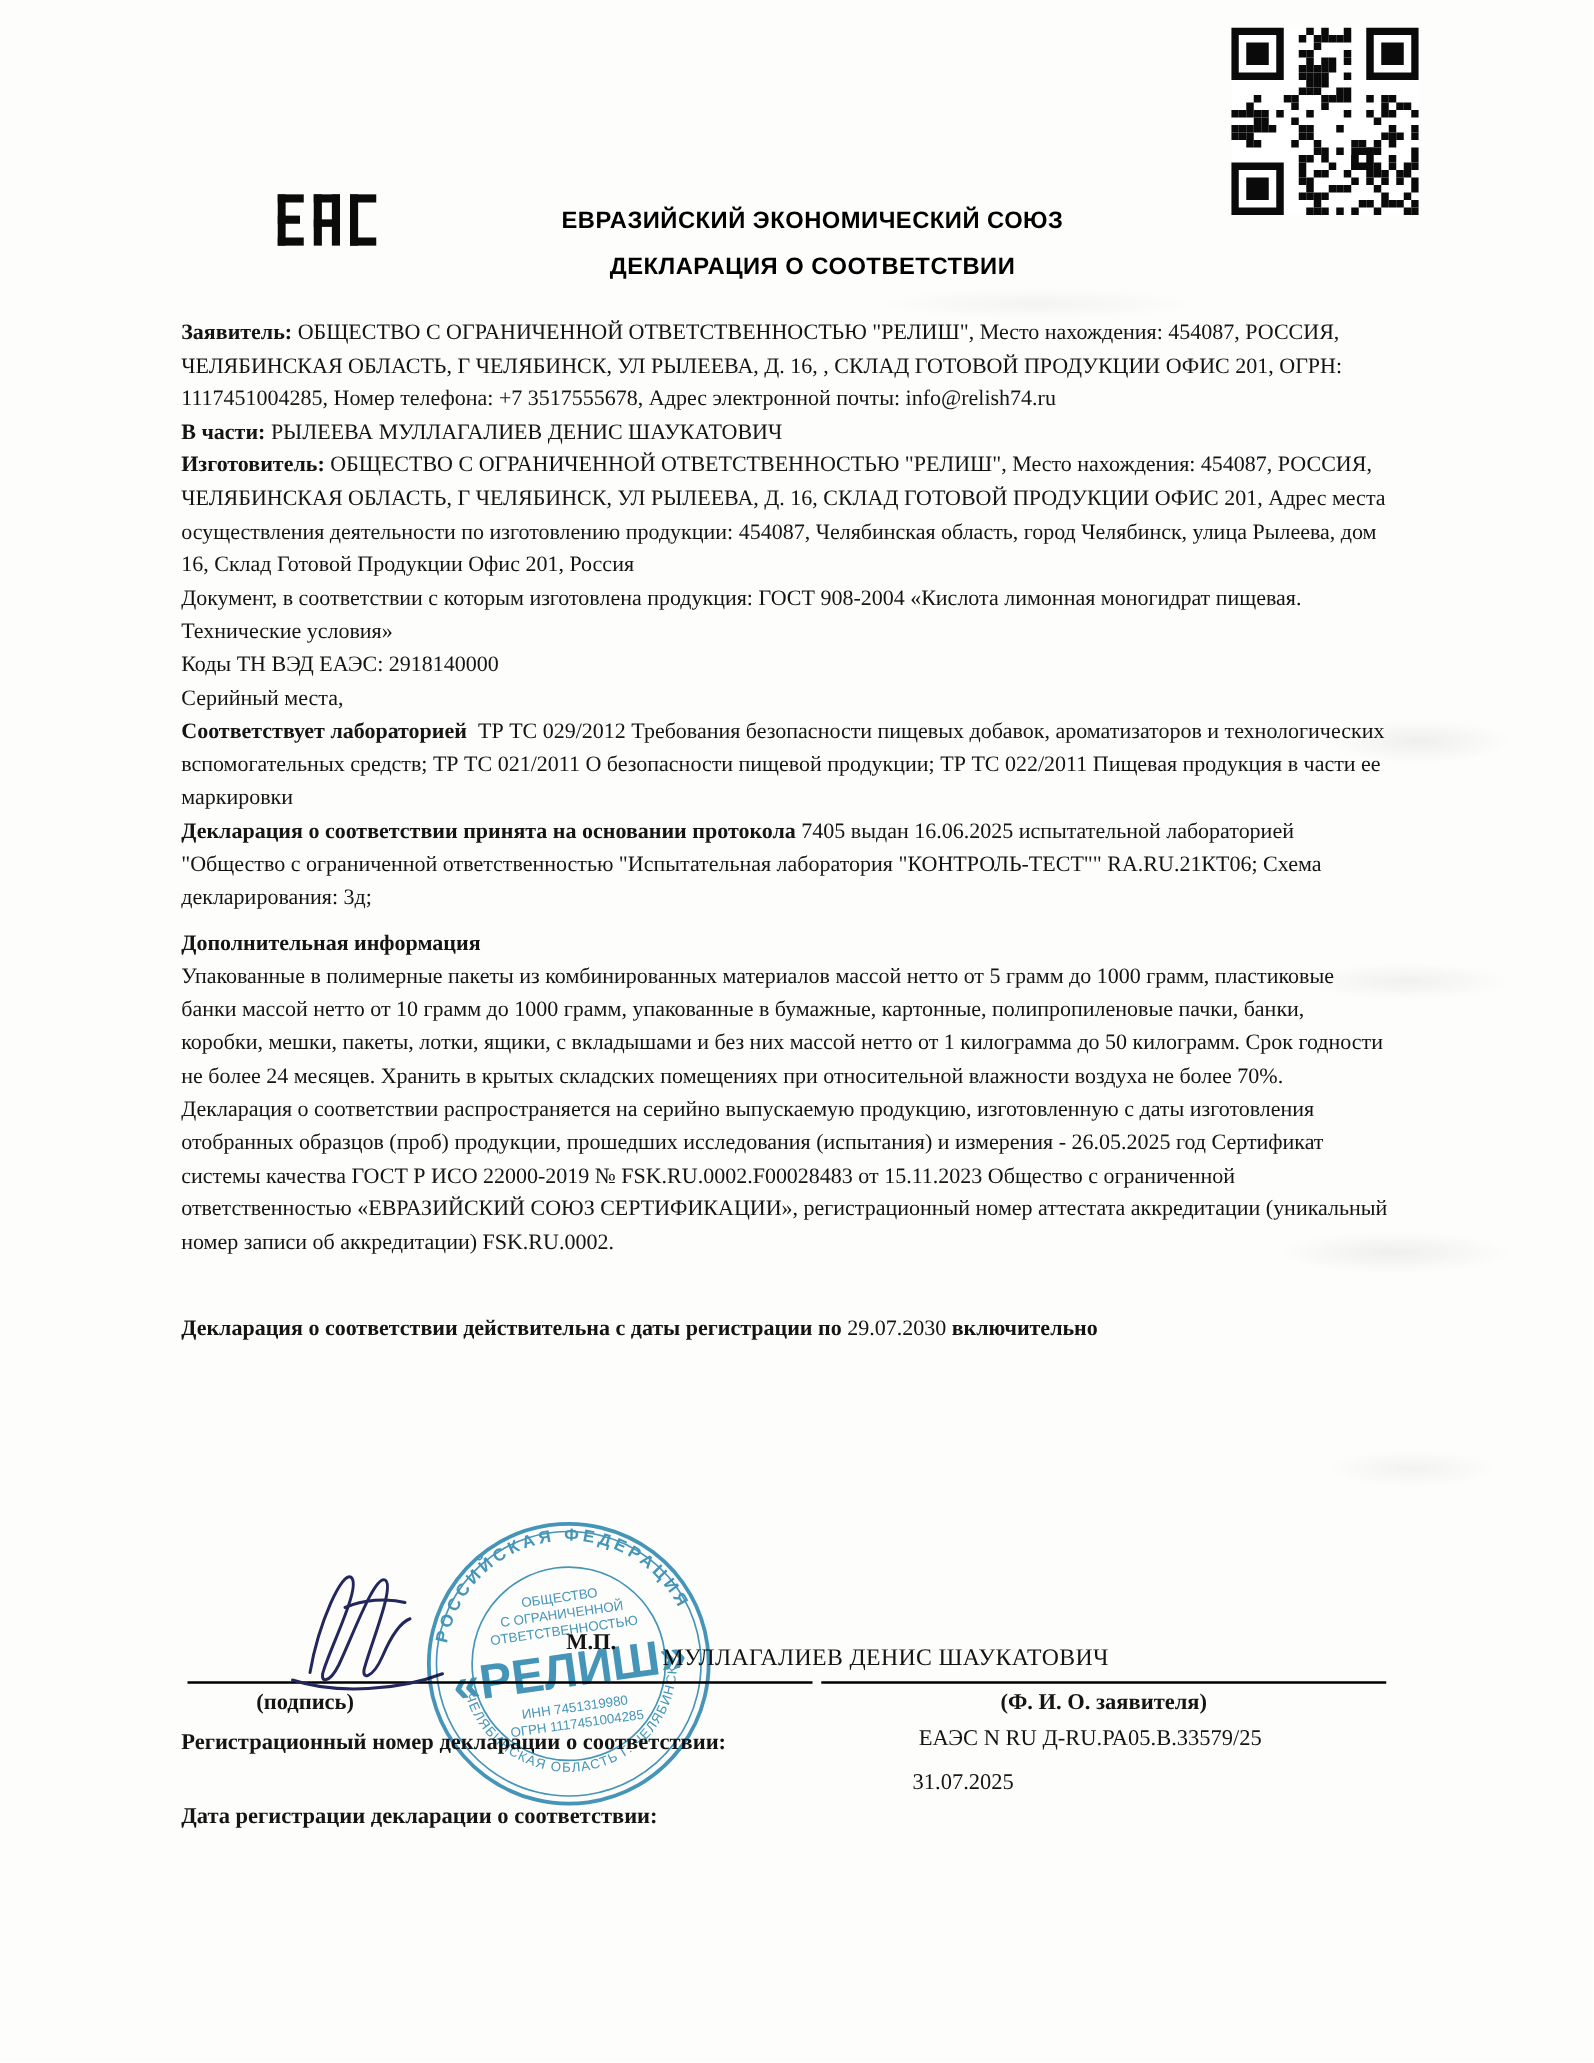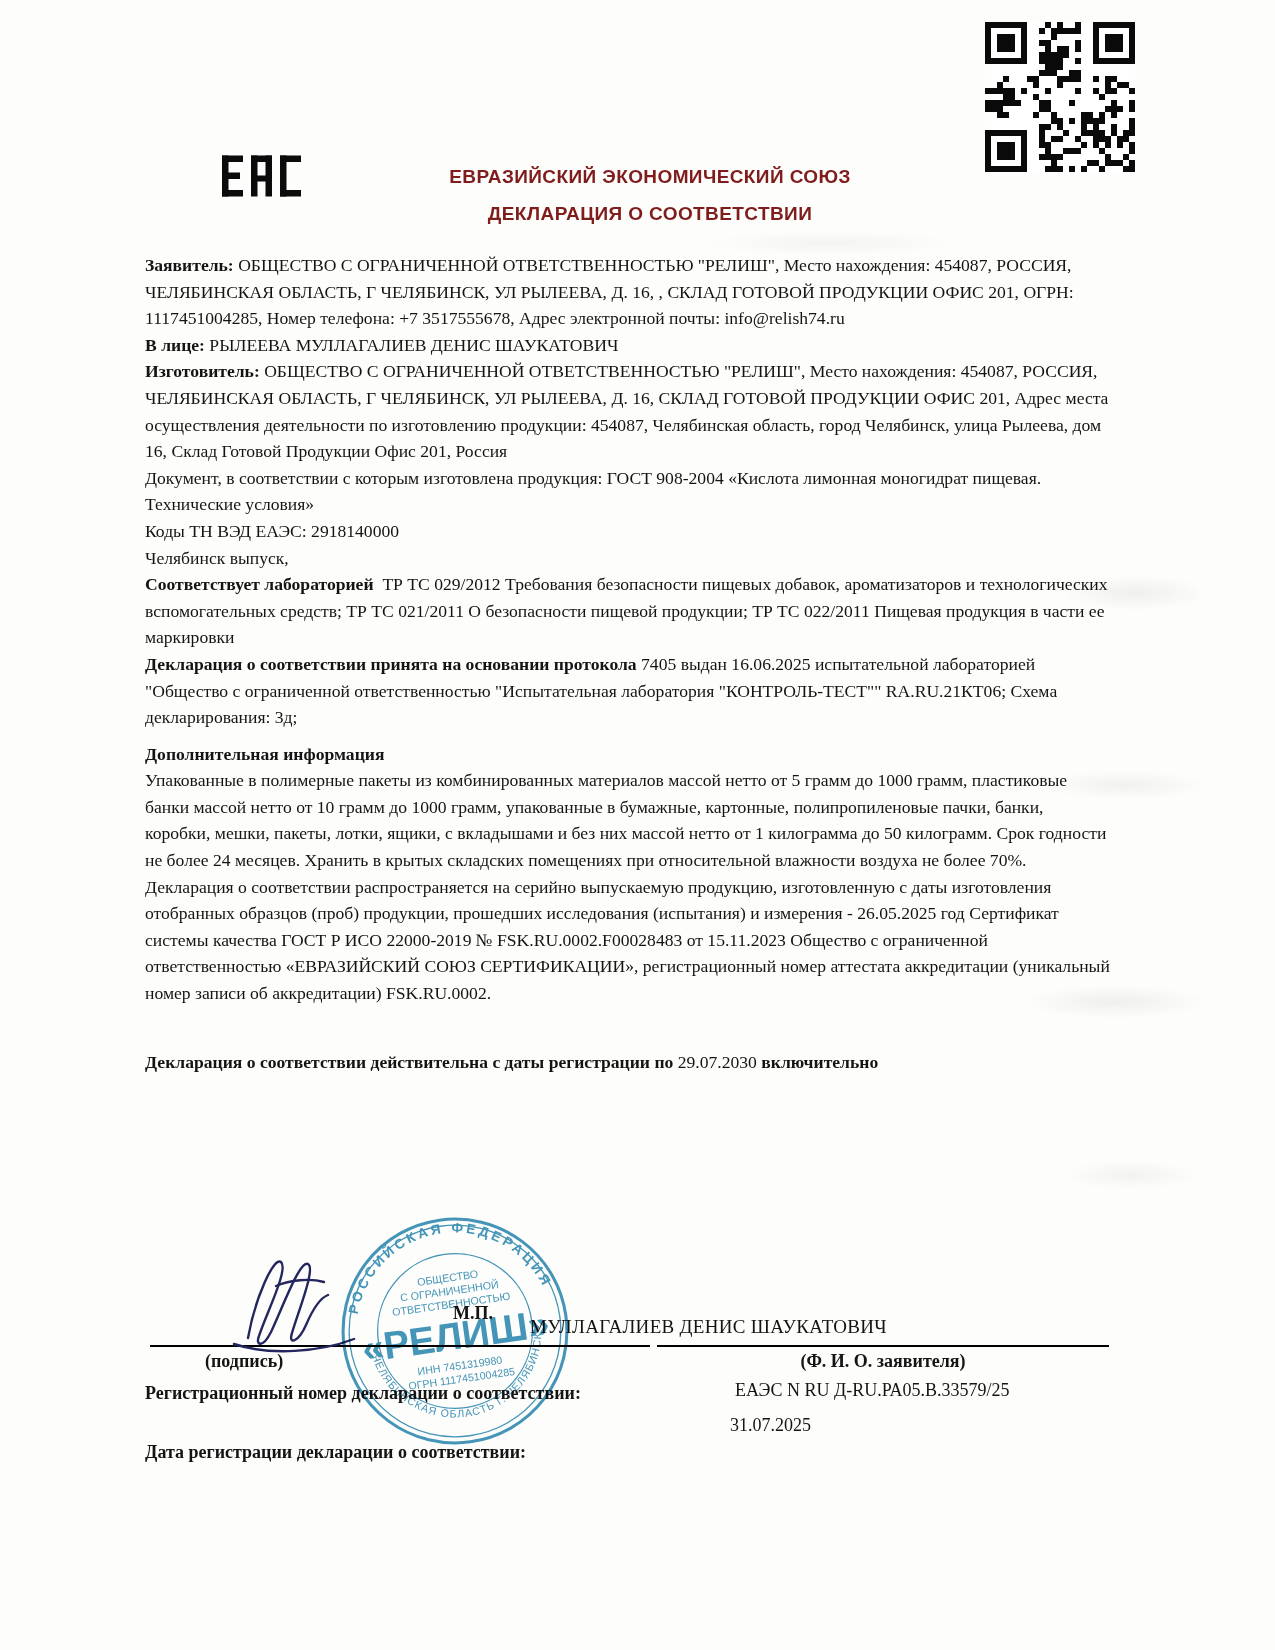--- a/index.html
+++ b/index.html
@@ -17,21 +17,21 @@
   .n1 { left:1060px; top:575px;  width:150px; height:36px; background:radial-gradient(ellipse at center, rgba(0,0,0,.10), transparent 70%); }
   .n2 { left:1040px; top:770px;  width:170px; height:30px; background:radial-gradient(ellipse at center, rgba(0,0,0,.09), transparent 70%); }
   .n3 { left:1020px; top:985px;  width:190px; height:34px; background:radial-gradient(ellipse at center, rgba(0,0,0,.10), transparent 70%); }
   .n4 { left:700px;  top:230px;  width:260px; height:26px; background:radial-gradient(ellipse at center, rgba(0,0,0,.07), transparent 70%); }
   .n5 { left:1060px; top:1160px; width:140px; height:30px; background:radial-gradient(ellipse at center, rgba(0,0,0,.08), transparent 70%); }
 
   .qr { position:absolute; left:985px; top:22px; width:150px; height:150px; }
   .eac { position:absolute; left:222px; top:140px; width:80px; height:72px; }
 
   .titles { position:absolute; left:145px; top:166px; width:1010px; text-align:center;
-            font-family:"Liberation Sans", sans-serif; font-weight:bold; color:#7f1d1d; }
+            font-family:"Liberation Sans", sans-serif; font-weight:bold; color:#000000; }
   .titles .t1 { font-size:19px; letter-spacing:.4px; }
   .titles .t2 { font-size:19px; letter-spacing:.4px; margin-top:15px; }
 
   .content { position:absolute; left:145px; top:252px; width:968px;
              font-size:17.6px; line-height:26.6px; }
   .content p { margin:0; }
   .content b { font-weight:bold; }
   .mt-sm { margin-top:10px !important; }
   .validity { margin-top:42px !important; font-weight:bold; }
   .validity .plain { font-weight:normal; }
@@ -257,25 +257,25 @@
     </g>
   </svg>
 
   <div class="titles">
     <div class="t1">ЕВРАЗИЙСКИЙ ЭКОНОМИЧЕСКИЙ СОЮЗ</div>
     <div class="t2">ДЕКЛАРАЦИЯ О СООТВЕТСТВИИ</div>
   </div>
 
   <div class="content">
     <p><b>Заявитель:</b><span> ОБЩЕСТВО С ОГРАНИЧЕННОЙ ОТВЕТСТВЕННОСТЬЮ "РЕЛИШ", Место нахождения: 454087, РОССИЯ, ЧЕЛЯБИНСКАЯ ОБЛАСТЬ, Г ЧЕЛЯБИНСК, УЛ РЫЛЕЕВА, Д. 16, , СКЛАД ГОТОВОЙ ПРОДУКЦИИ ОФИС 201, ОГРН: 1117451004285, Номер телефона: +7 3517555678, Адрес электронной почты: info@relish74.ru</span></p>
-    <p><b>В лице:</b><span> РЫЛЕЕВА МУЛЛАГАЛИЕВ ДЕНИС ШАУКАТОВИЧ</span></p>
+    <p><b>В части:</b><span> РЫЛЕЕВА МУЛЛАГАЛИЕВ ДЕНИС ШАУКАТОВИЧ</span></p>
     <p><b>Изготовитель:</b><span> ОБЩЕСТВО С ОГРАНИЧЕННОЙ ОТВЕТСТВЕННОСТЬЮ "РЕЛИШ", Место нахождения: 454087, РОССИЯ, ЧЕЛЯБИНСКАЯ ОБЛАСТЬ, Г ЧЕЛЯБИНСК, УЛ РЫЛЕЕВА, Д. 16, СКЛАД ГОТОВОЙ ПРОДУКЦИИ ОФИС 201, Адрес места осуществления деятельности по изготовлению продукции: 454087, Челябинская область, город Челябинск, улица Рылеева, дом 16, Склад Готовой Продукции Офис 201, Россия</span></p>
     <p><span>Документ, в соответствии с которым изготовлена продукция: ГОСТ 908-2004 «Кислота лимонная моногидрат пищевая. Технические условия»</span></p>
     <p><span>Коды ТН ВЭД ЕАЭС: 2918140000</span></p>
-    <p><span>Челябинск выпуск,</span></p>
+    <p><span>Серийный места,</span></p>
     <p><b>Соответствует лабораторией</b><span>&nbsp;&nbsp;ТР ТС 029/2012 Требования безопасности пищевых добавок, ароматизаторов и технологических вспомогательных средств; ТР ТС 021/2011 О безопасности пищевой продукции; ТР ТС 022/2011 Пищевая продукция в части ее маркировки</span></p>
     <p><b>Декларация о соответствии принята на основании протокола</b><span> 7405 выдан 16.06.2025 испытательной лабораторией "Общество с ограниченной ответственностью "Испытательная лаборатория "КОНТРОЛЬ-ТЕСТ"" RA.RU.21КТ06; Схема декларирования: 3д;</span></p>
     <p class="mt-sm"><b>Дополнительная информация</b></p>
     <p><span>Упакованные в полимерные пакеты из комбинированных материалов массой нетто от 5 грамм до 1000 грамм, пластиковые банки массой нетто от 10 грамм до 1000 грамм, упакованные в бумажные, картонные, полипропиленовые пачки, банки, коробки, мешки, пакеты, лотки, ящики, с вкладышами и без них массой нетто от 1 килограмма до 50 килограмм. Срок годности не более 24 месяцев. Хранить в крытых складских помещениях при относительной влажности воздуха не более 70%. Декларация о соответствии распространяется на серийно выпускаемую продукцию, изготовленную с даты изготовления отобранных образцов (проб) продукции, прошедших исследования (испытания) и измерения - 26.05.2025 год Сертификат системы качества ГОСТ Р ИСО 22000-2019 № FSK.RU.0002.F00028483 от 15.11.2023 Общество с ограниченной ответственностью «ЕВРАЗИЙСКИЙ СОЮЗ СЕРТИФИКАЦИИ», регистрационный номер аттестата аккредитации (уникальный номер записи об аккредитации) FSK.RU.0002.</span></p>
     <p class="validity"><b>Декларация о соответствии действительна с даты регистрации по</b><span class="plain"> 29.07.2030 </span><b>включительно</b></p>
   </div>
 
   <svg class="signature" viewBox="0 0 132 108" aria-hidden="true">
     <g fill="none" stroke="#24265e" stroke-width="2.4" stroke-linecap="round">
       <path d="M 20,92 C 27,52 46,10 53,16 C 61,23 38,68 31,90 C 27,100 35,102 43,86 C 56,58 72,14 80,18 C 88,22 70,66 64,87 C 60,99 70,97 78,79 C 84,65 92,52 100,49"></path>

